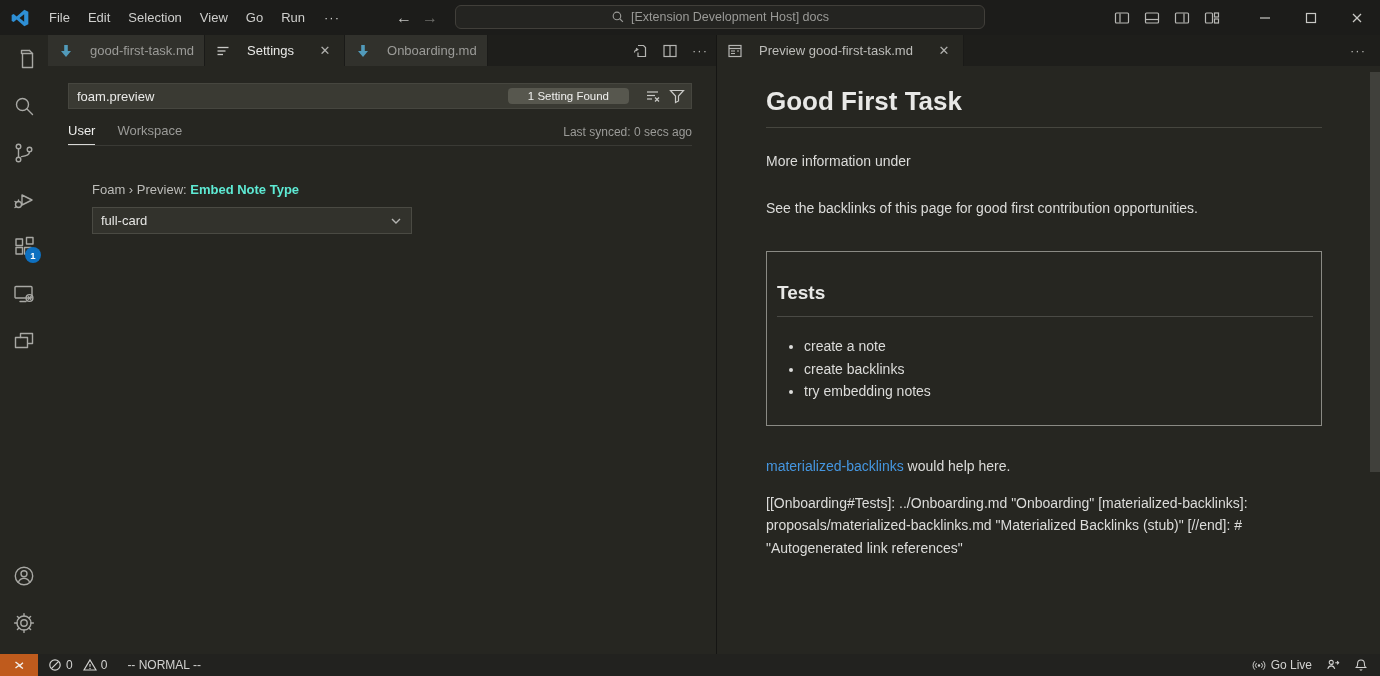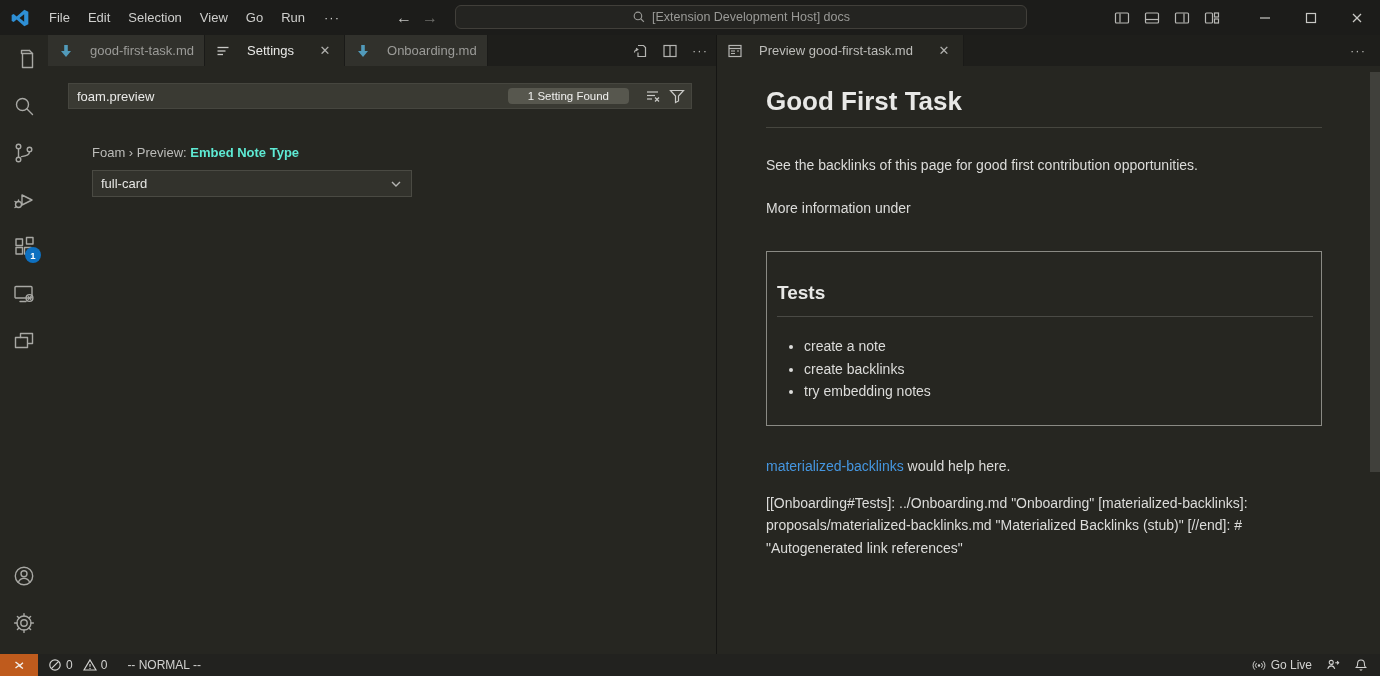--- a/index.html
+++ b/index.html
@@ -9,21 +9,21 @@
 
   
   .titlebar { height:35px; background:#1c1c1a; display:flex; align-items:center; position:relative; flex:0 0 35px; }
   .vscode-logo { width:20px; height:20px; margin:0 10px 0 10px; }
   .menubar { display:flex; align-items:center; }
   .menu-item { font-size:13px; color:#cfcfcd; padding:0 9px; height:24px; line-height:24px; border-radius:4px; cursor:default; }
   .menu-more { color:#cfcfcd; padding:0 10px; font-size:13px; letter-spacing:1px; }
   .nav-arrows { position:absolute; left:396px; top:0; height:35px; display:flex; align-items:center; gap:10px; }
   .nav-arrow { font-size:16px; color:#c3c3c0; }
   .nav-arrow.dim { color:#6d6d69; }
-  .command-center { position:absolute; left:455px; top:5px; width:572px; height:24px; background:#242421; border:1px solid #413f3a; border-radius:6px; display:flex; align-items:center; justify-content:center; gap:6px; color:#9a9a97; font-size:12.5px; }
+  .command-center { position:absolute; left:455px; top:5px; width:530px; height:24px; background:#242421; border:1px solid #413f3a; border-radius:6px; display:flex; align-items:center; justify-content:center; gap:6px; color:#9a9a97; font-size:12.5px; }
   .win-controls { position:absolute; right:0; top:0; height:35px; display:flex; align-items:center; }
   .layout-btns { display:flex; align-items:center; gap:14px; margin-right:22px; }
   .win-btn { width:46px; height:35px; display:flex; align-items:center; justify-content:center; color:#b9b9b6; }
   .icon16 { width:16px; height:16px; display:block; }
   .icon14 { width:14px; height:14px; display:block; }
 
   
   .main { flex:1 1 auto; display:flex; min-height:0; }
   .activitybar { width:48px; background:#262621; display:flex; flex-direction:column; align-items:center; flex:0 0 48px; }
   .ab-top { display:flex; flex-direction:column; align-items:center; }
@@ -268,20 +268,25 @@
                 <line x1="2" y1="7.5" x2="10" y2="7.5" stroke="#c9c9c6" stroke-width="1.2"></line>
                 <line x1="2" y1="11" x2="7" y2="11" stroke="#c9c9c6" stroke-width="1.2"></line>
                 <path d="M10 9.5l4 4M14 9.5l-4 4" stroke="#c9c9c6" stroke-width="1.2"></path>
               </svg>
             <svg class="icon16" viewBox="0 0 16 16">
                 <path fill="none" stroke="#c9c9c6" stroke-width="1.2" d="M1.5 2.5h13L9.5 8v5l-3 1.5V8z"></path>
               </svg>
           </div>
         </div>
 
+        <div class="scopes-row">
+          <span class="scope active">User</span>
+          <span class="scope">Workspace</span>
+          <span class="last-synced">Last synced: 0 secs ago</span>
+        </div>
 
         <div class="setting-item">
           <div class="setting-title">
             <span class="setting-cat">Foam › Preview: </span><span class="setting-name">Embed Note Type</span>
           </div>
           <div class="setting-select">
             <span>full-card</span>
             <svg class="icon14 sel-chevron" viewBox="0 0 14 14">
                 <path fill="none" stroke="#b5b5b2" stroke-width="1.4" d="M3 5l4 4 4-4"></path>
               </svg>
@@ -305,22 +310,22 @@
           <span>Preview good-first-task.md</span>
           <span class="tab-close">✕</span>
         </div>
         <div class="editor-actions" style="right:14px;">
           <span style="font-size:13px; letter-spacing:1px;">···</span>
         </div>
       </div>
 
       <div class="preview-scroll">
         <h1 class="md-h1">Good First Task</h1>
+        <p class="md-p">More information under</p>
         <p class="md-p" style="margin-top:28px;">See the backlinks of this page for good first contribution opportunities.</p>
-        <p class="md-p">More information under</p>
 
         <div class="md-card">
           <div class="md-h2">Tests</div>
           <ul>
             <li>create a note</li>
             <li>create backlinks</li>
             <li>try embedding notes</li>
           </ul>
         </div>
 

